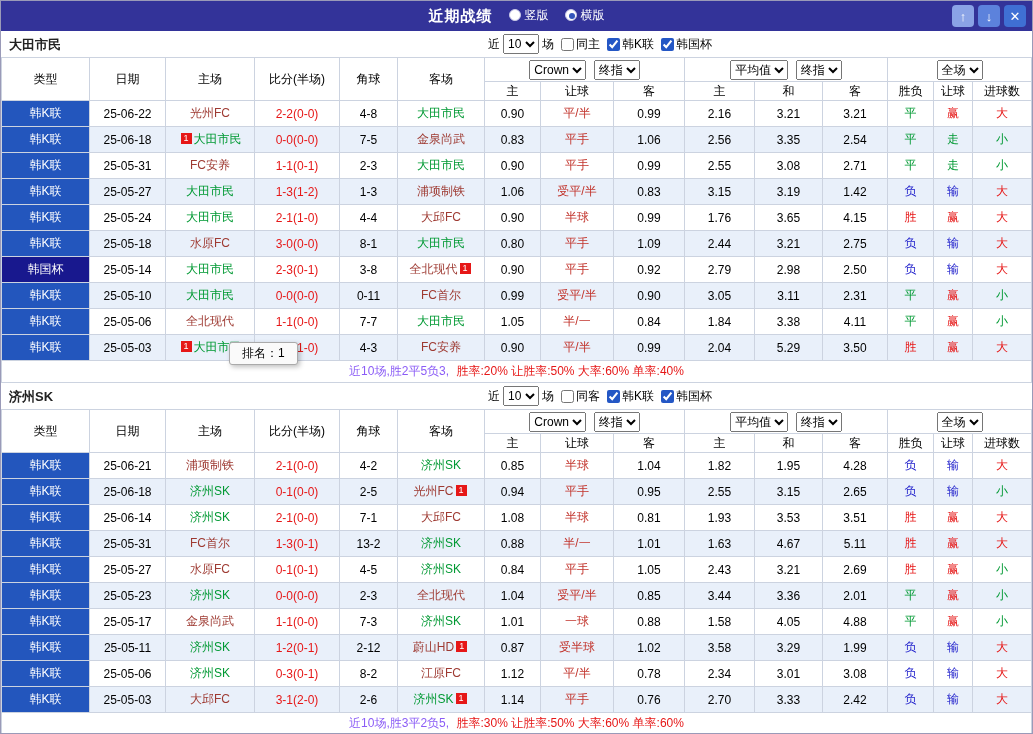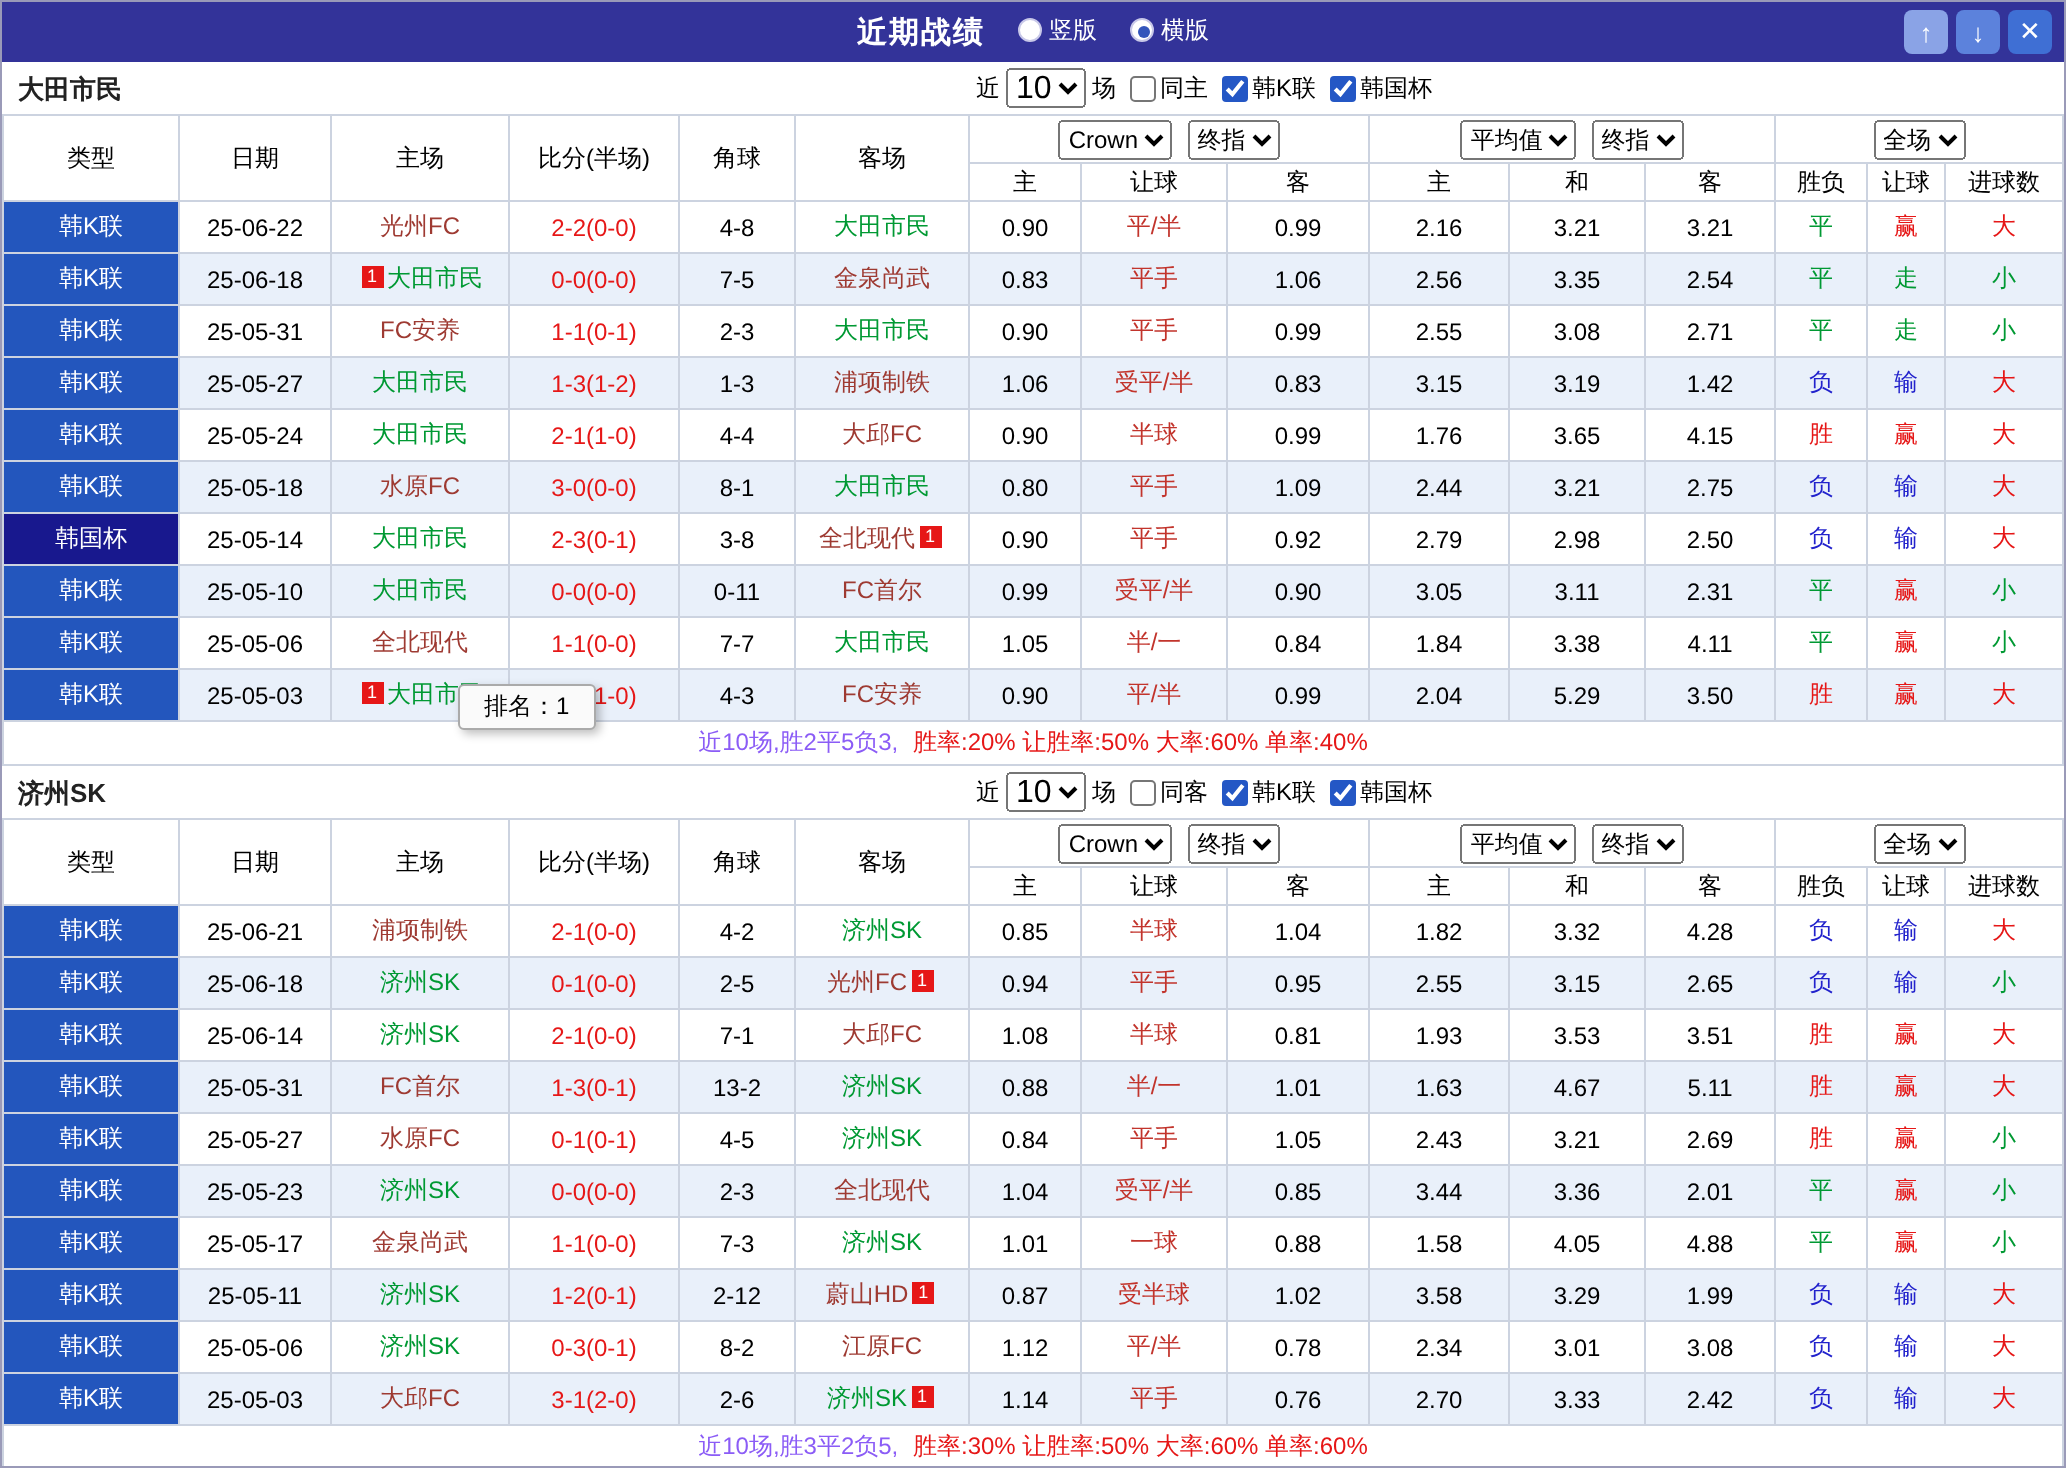--- a/index.html
+++ b/index.html
@@ -16,21 +16,21 @@
   .tb-btns {position:absolute; right:6px; top:4px; display:flex; gap:4px;}
   .tb-btn {width:22px; height:22px; border-radius:4px; color:#fff; display:flex; align-items:center; justify-content:center; font-size:13px; cursor:pointer; font-weight:bold;}
   .tb-btn.up {background:#8aa3e6;}
   .tb-btn.down {background:#5c82dc;}
   .tb-btn.close {background:#3f6fd4;}
 
   
   .section-bar {height:26px; position:relative; background:#fff;}
   .team-name {position:absolute; left:8px; top:5px; font-size:13px; font-weight:bold; color:#222;}
   .filters {position:absolute; left:487px; top:2px; height:22px; display:flex; align-items:center; font-size:12px; color:#000;}
-  .filters select {font-size:16px; height:20px; margin:0 3px;}
+  .filters select {font-size:12px; height:20px; margin:0 3px;}
   .chk {display:inline-flex; align-items:center; margin-left:7px; cursor:pointer;}
   .chk input {width:13px; height:13px; accent-color:#2457c5; margin-right:2px;}
 
   
   table.grid {width:100%; border-collapse:collapse; table-layout:fixed;}
   .grid th, .grid td {border:1px solid #ccd3e0; text-align:center; font-size:12px; padding:0; white-space:nowrap; overflow:hidden; color:#000;}
   .grid thead th {font-weight:normal; background:#fff;}
   .hrow1 th {height:24px;}
   .hrow2 th {height:19px;}
   .selcell select {font-size:12px; height:20px; margin:0 2px;}
@@ -413,21 +413,21 @@
             <td class="lg k">韩K联</td>
             <td>25-06-21</td>
             <td class="team opp"><span class="tn">浦项制铁</span></td>
             <td class="score">2-1(0-0)</td>
             <td>4-2</td>
             <td class="team self"><span class="tn">济州SK</span></td>
             <td>0.85</td>
             <td class="hdcp">半球</td>
             <td>1.04</td>
             <td>1.82</td>
-            <td>3.32</td>
+            <td>1.95</td>
             <td>4.28</td>
             <td class="blue">负</td>
             <td class="blue">输</td>
             <td class="red">大</td>
           </tr>
           <tr class="even">
             <td class="lg k">韩K联</td>
             <td>25-06-18</td>
             <td class="team self"><span class="tn">济州SK</span></td>
             <td class="score">0-1(0-0)</td>

